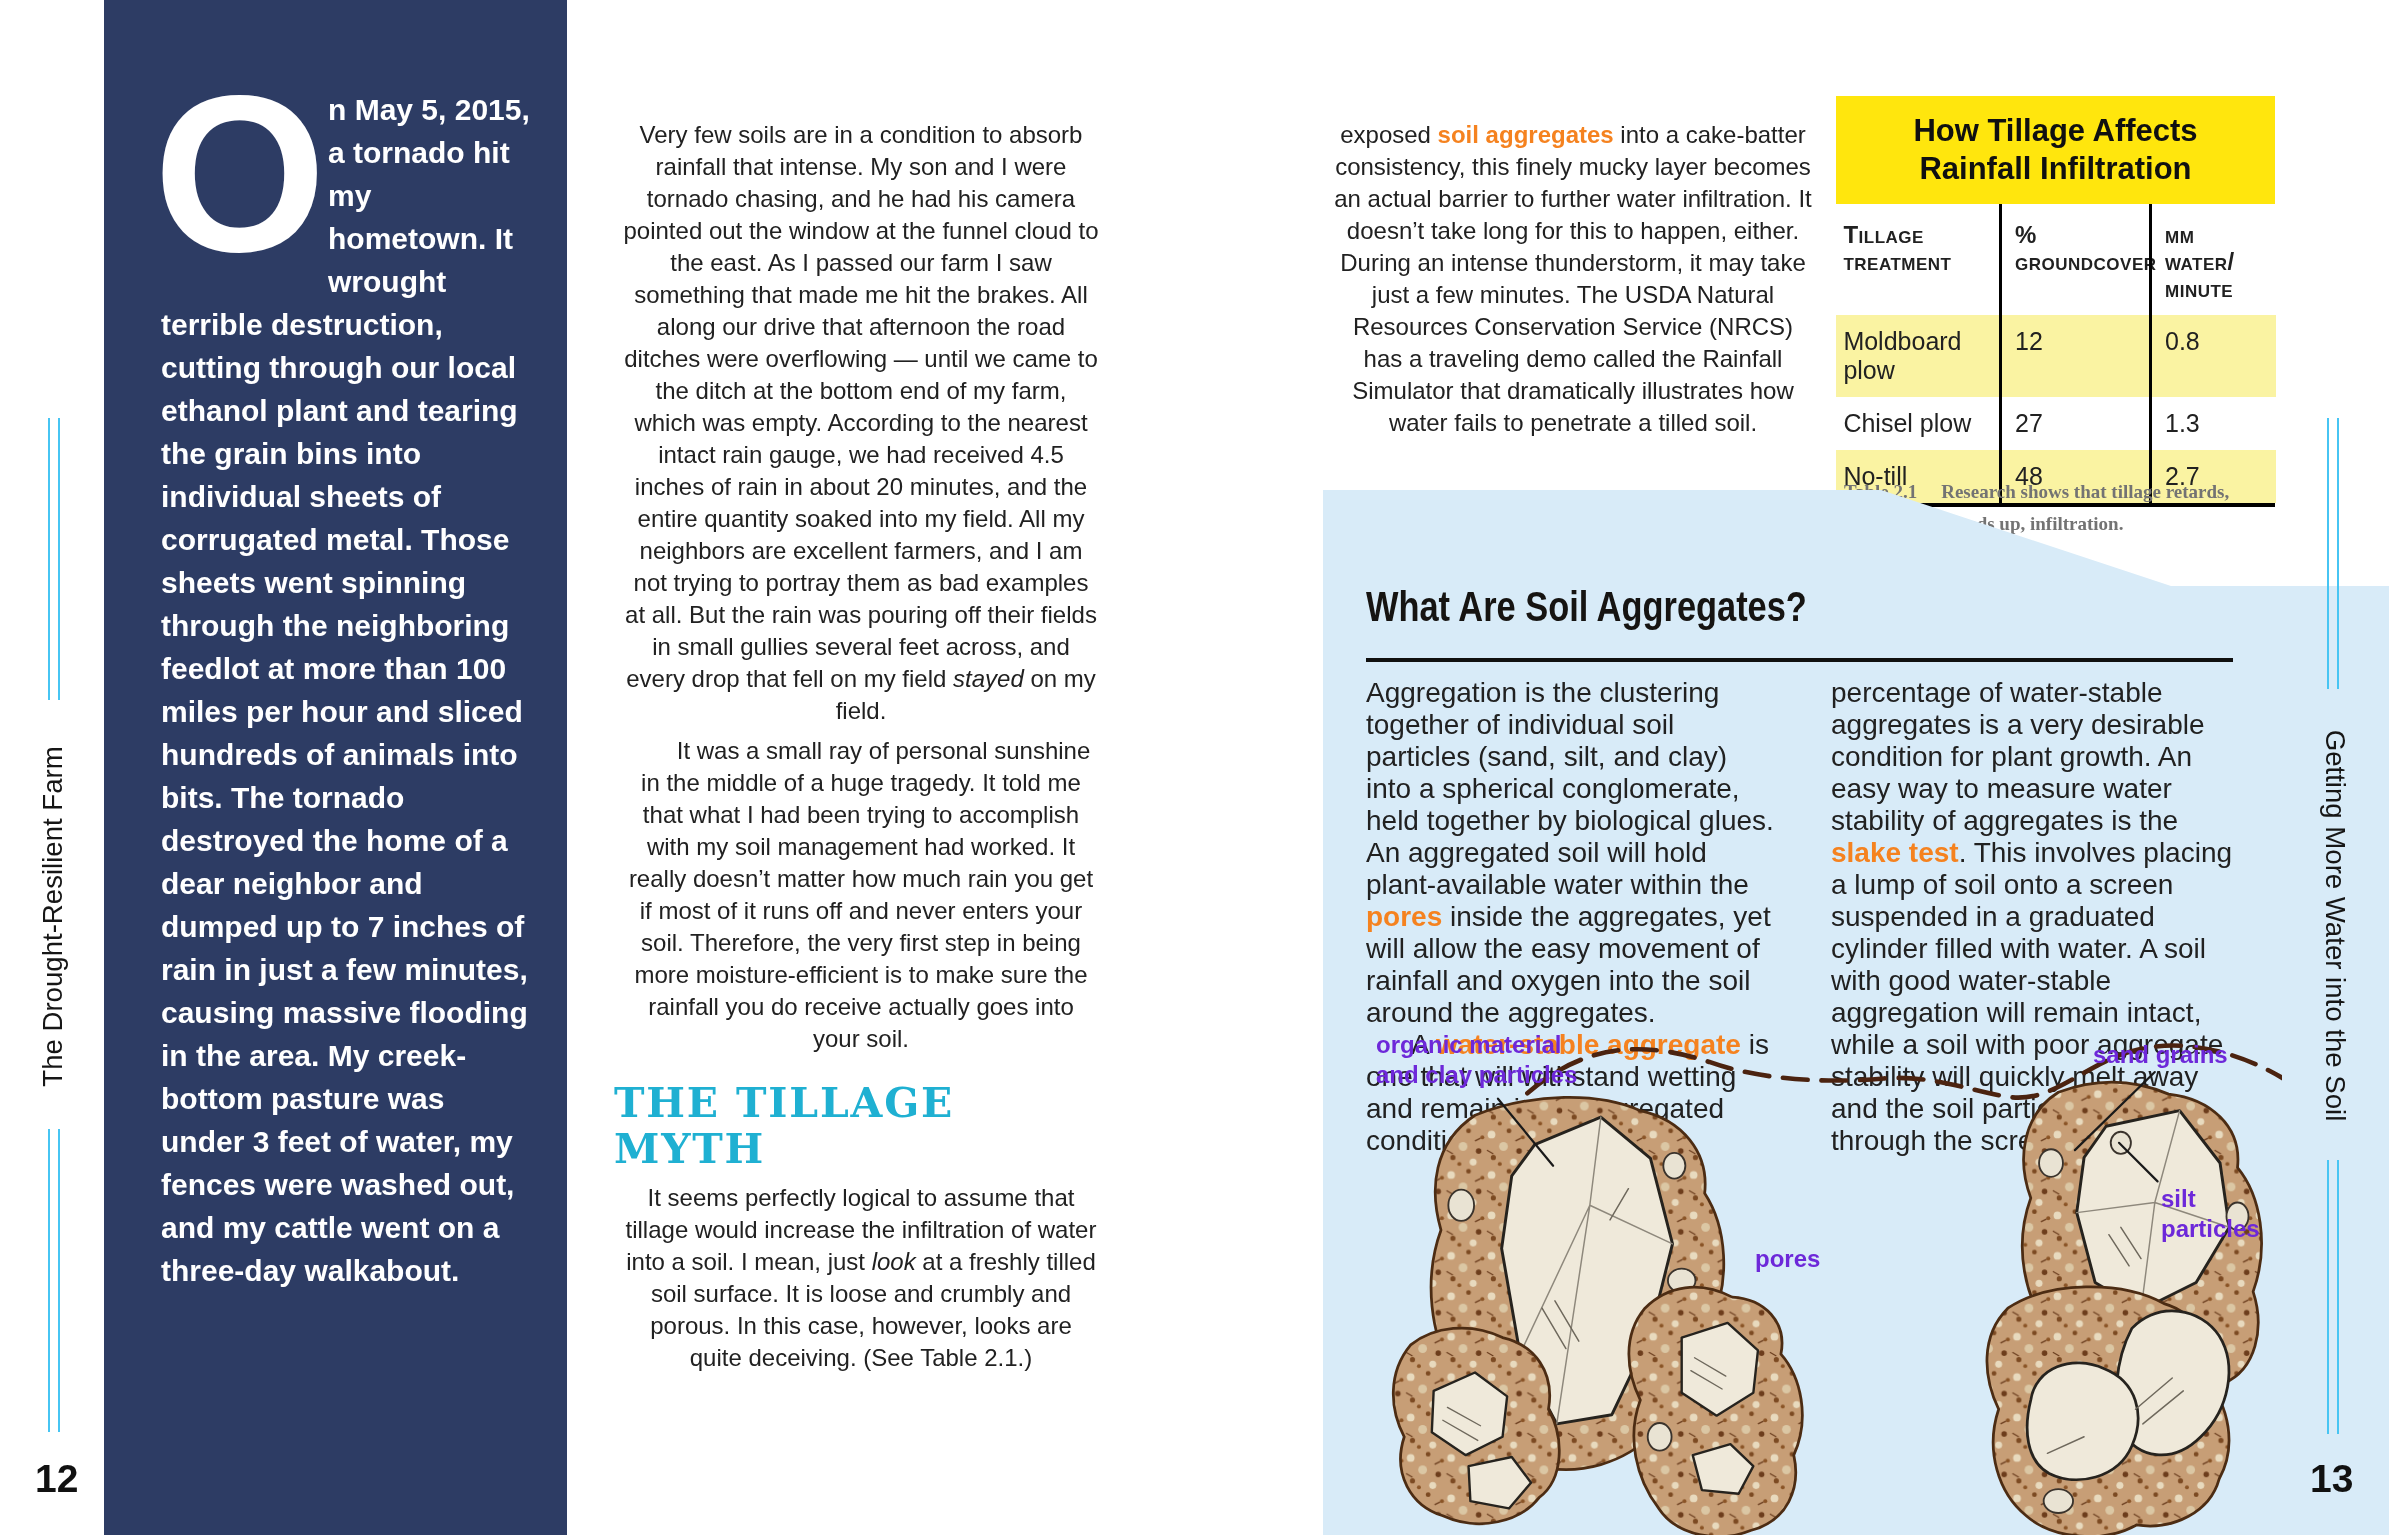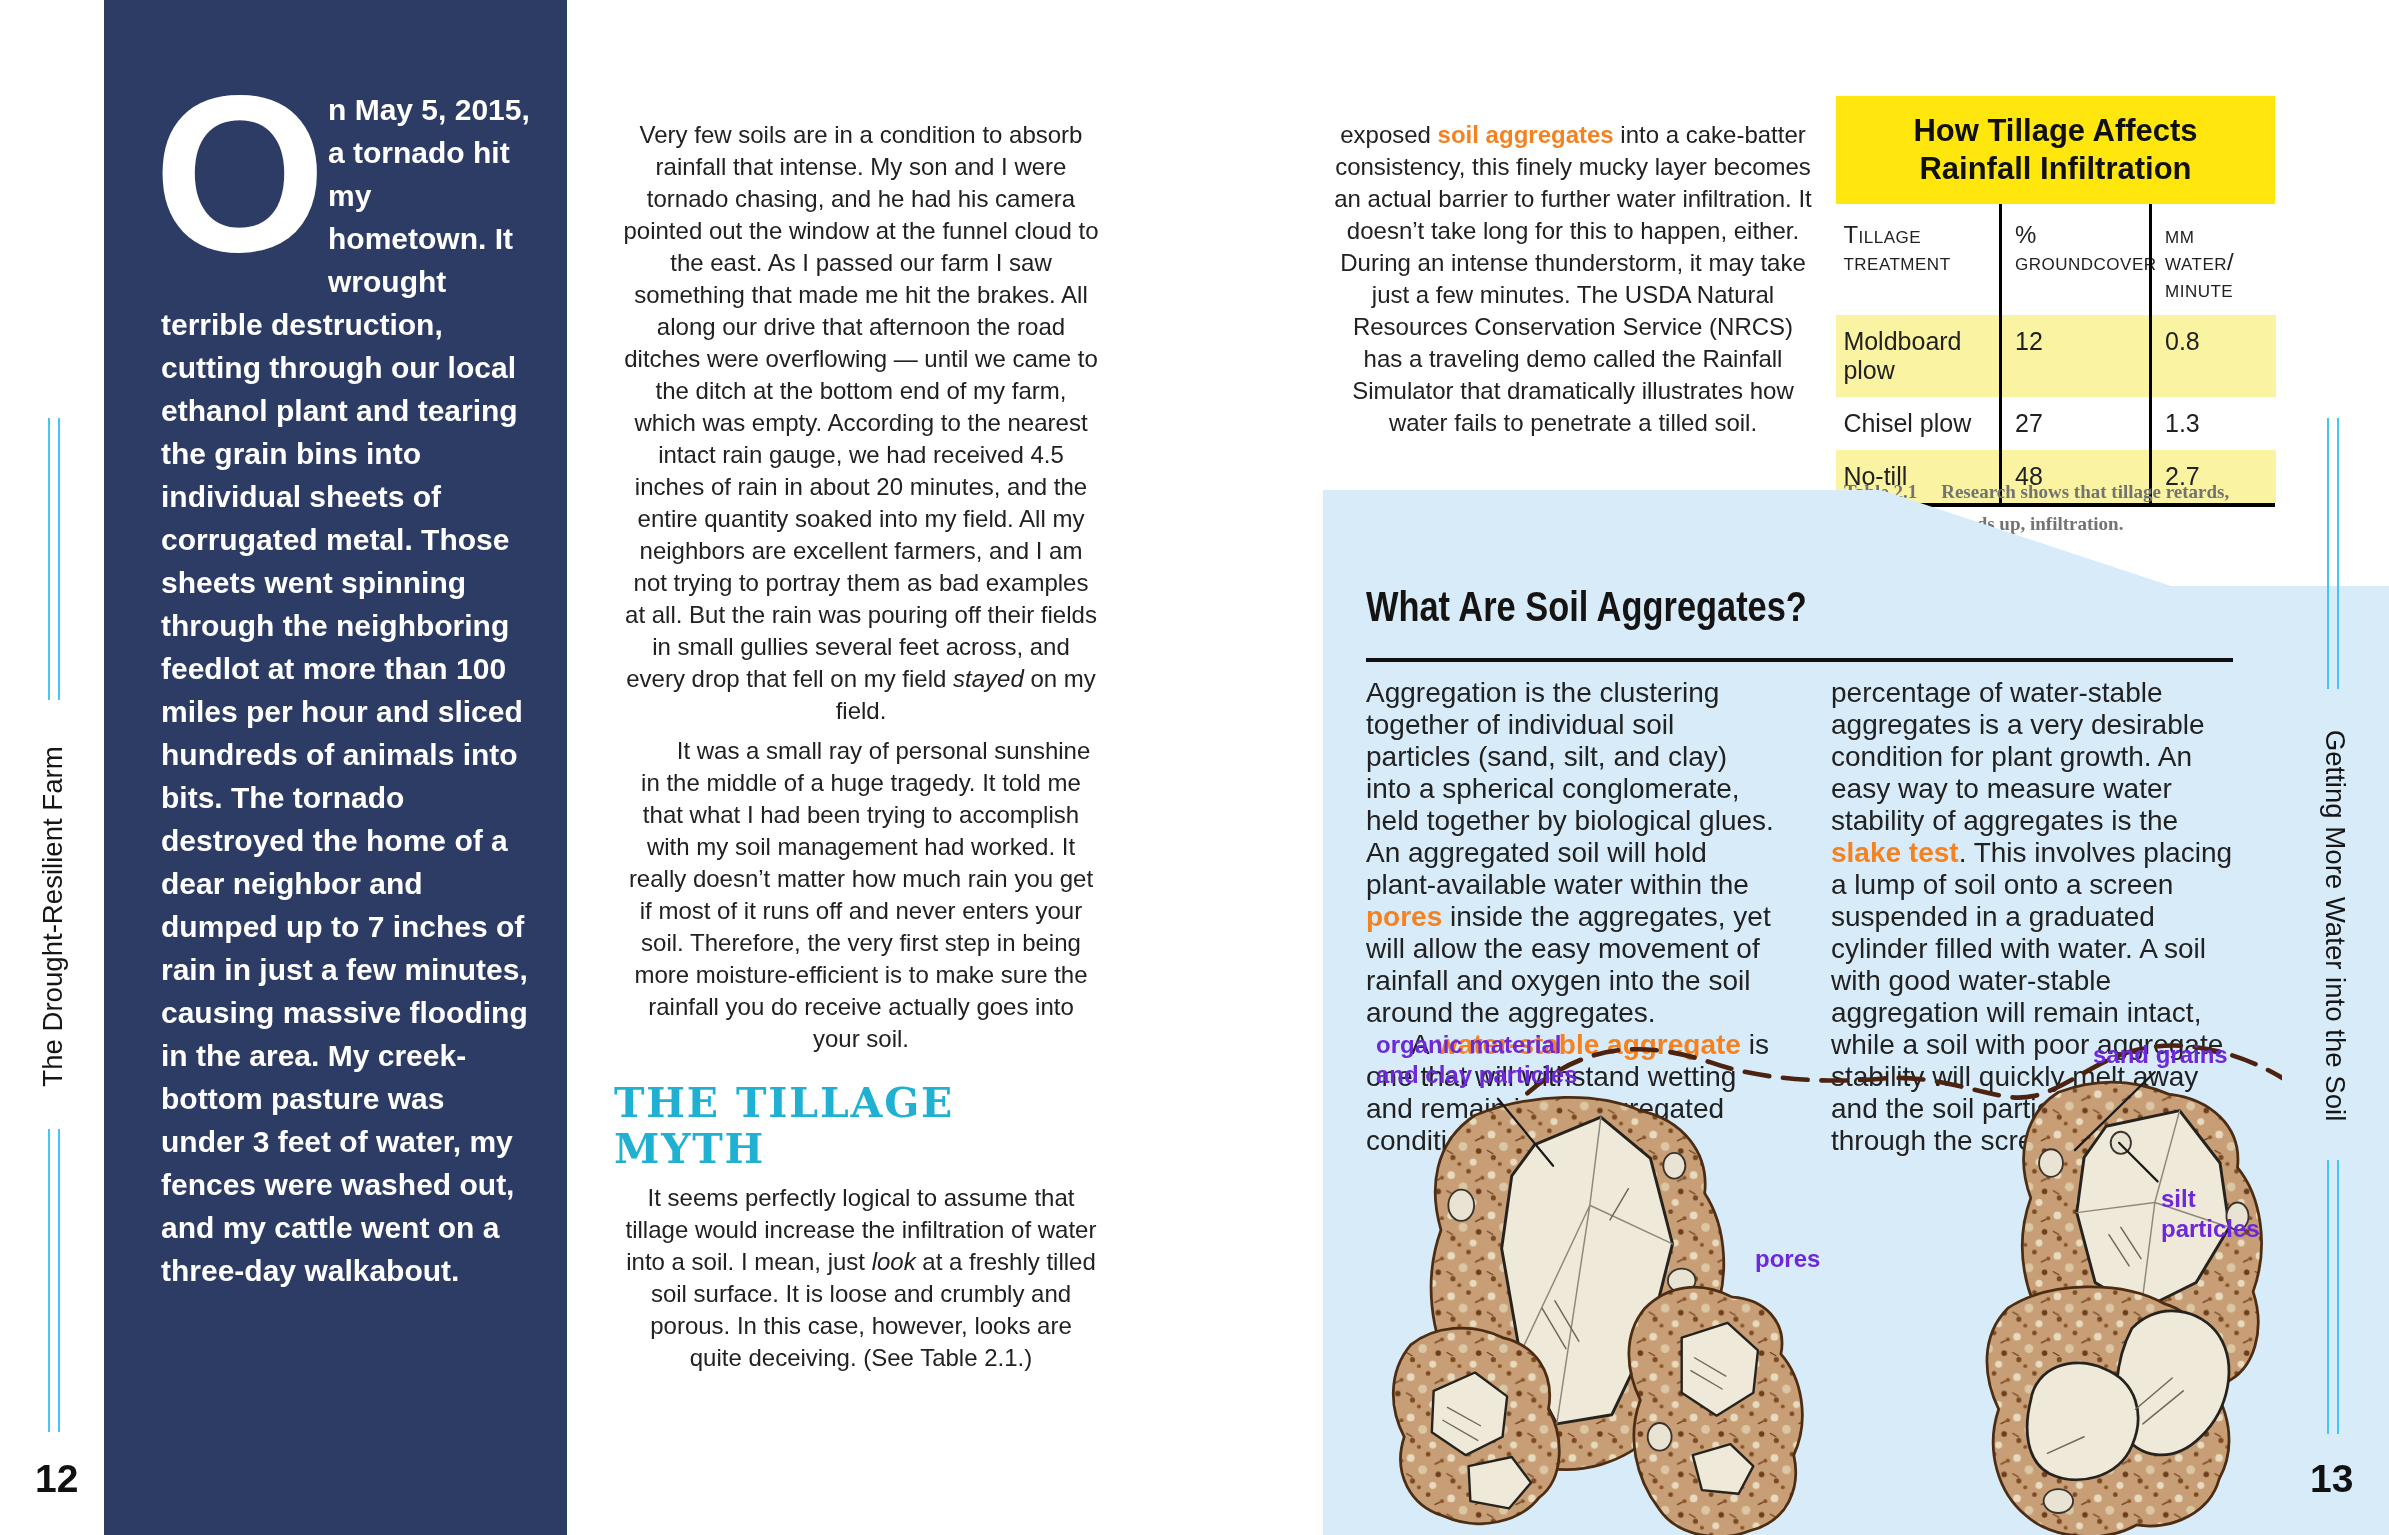--- a/index.html
+++ b/index.html
@@ -35,21 +35,21 @@
   h2.tillage{margin:25px 0 10px;font-family:"DejaVu Serif","Liberation Serif",serif;
              font-weight:bold;font-size:41px;line-height:46px;letter-spacing:1.8px;color:var(--teal);}
 
   
   .tbl{left:1836px;top:96px;width:439px;}
   .tbl-head{background:var(--yellow);min-height:108px;display:flex;align-items:center;
             justify-content:center;text-align:center;font-weight:bold;font-size:31px;
             line-height:38px;padding:9.2px 39px;color:#101010;}
   .tbl-grid{display:grid;grid-template-columns:163px 150px 127px;border-bottom:4.6px solid #000;}
   .tbl-grid .vline{border-left:3.7px solid #000;}
-  .th{font-weight:normal;font-size:24px;line-height:27px;font-variant:small-caps;
+  .th{font-weight:bold;font-size:24px;line-height:27px;font-variant:small-caps;
       letter-spacing:0.5px;padding:16.5px 5.5px 13px 7.4px;}
   .td{font-size:25px;padding:12px 5.5px 12px 7.4px;}
   .vline.th,.vline.td{padding-left:13px;}
   .r1{background:var(--paleyellow);}
   .tbl-caption{left:1844px;top:460px;width:452px;font-family:"Liberation Serif","DejaVu Serif",serif;
                font-weight:bold;font-size:19px;line-height:32px;color:#737373;margin-top:16px;}
   .tbl-caption .cap-label{margin-right:24px;}
 
   
   .bluebox{left:1323px;top:490px;width:1145px;height:1046px;background:var(--lblue);

